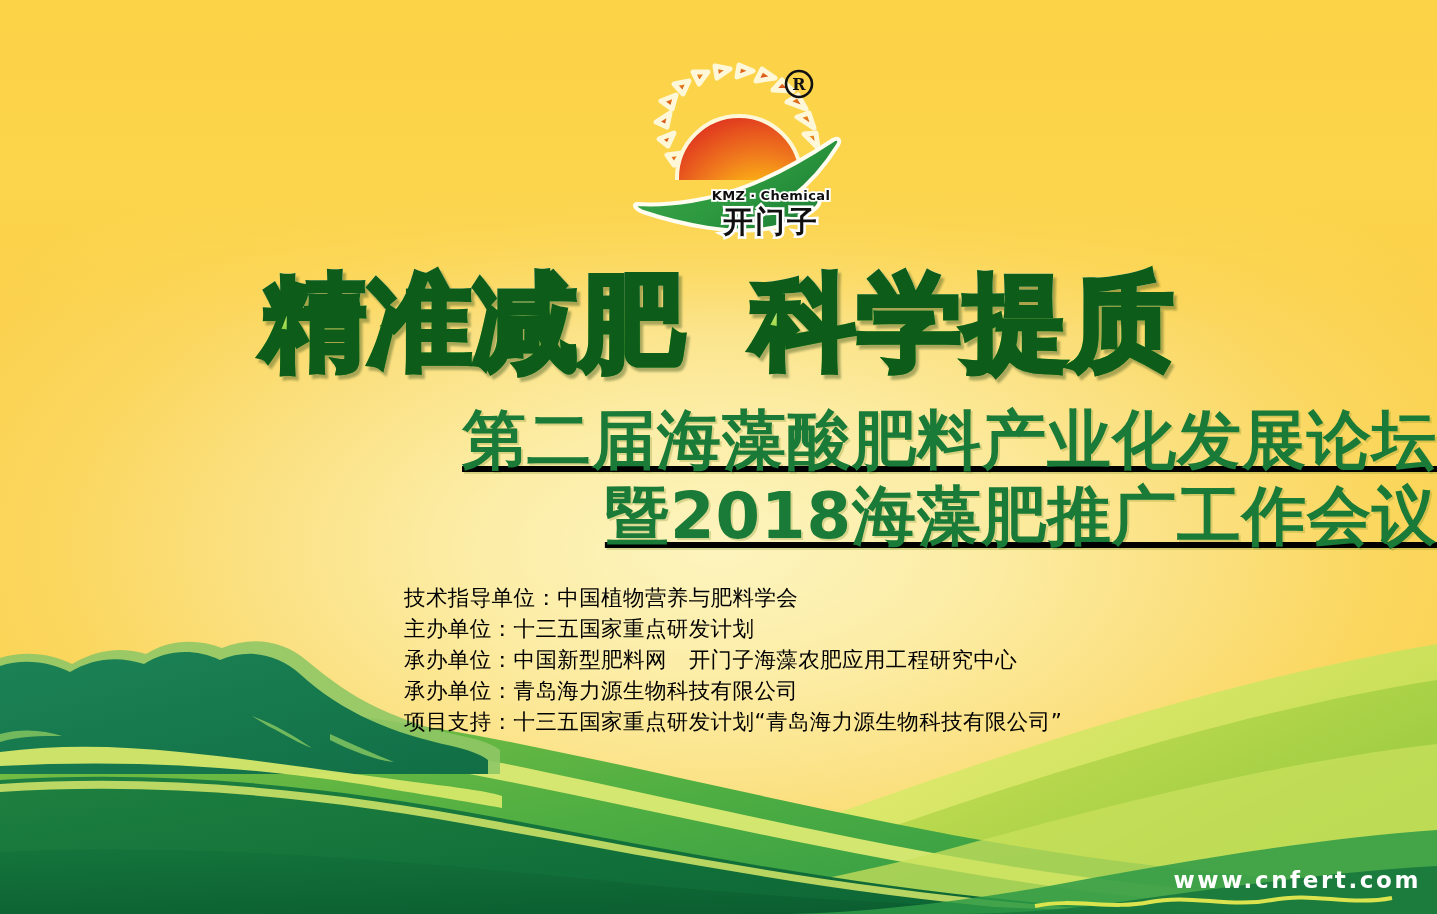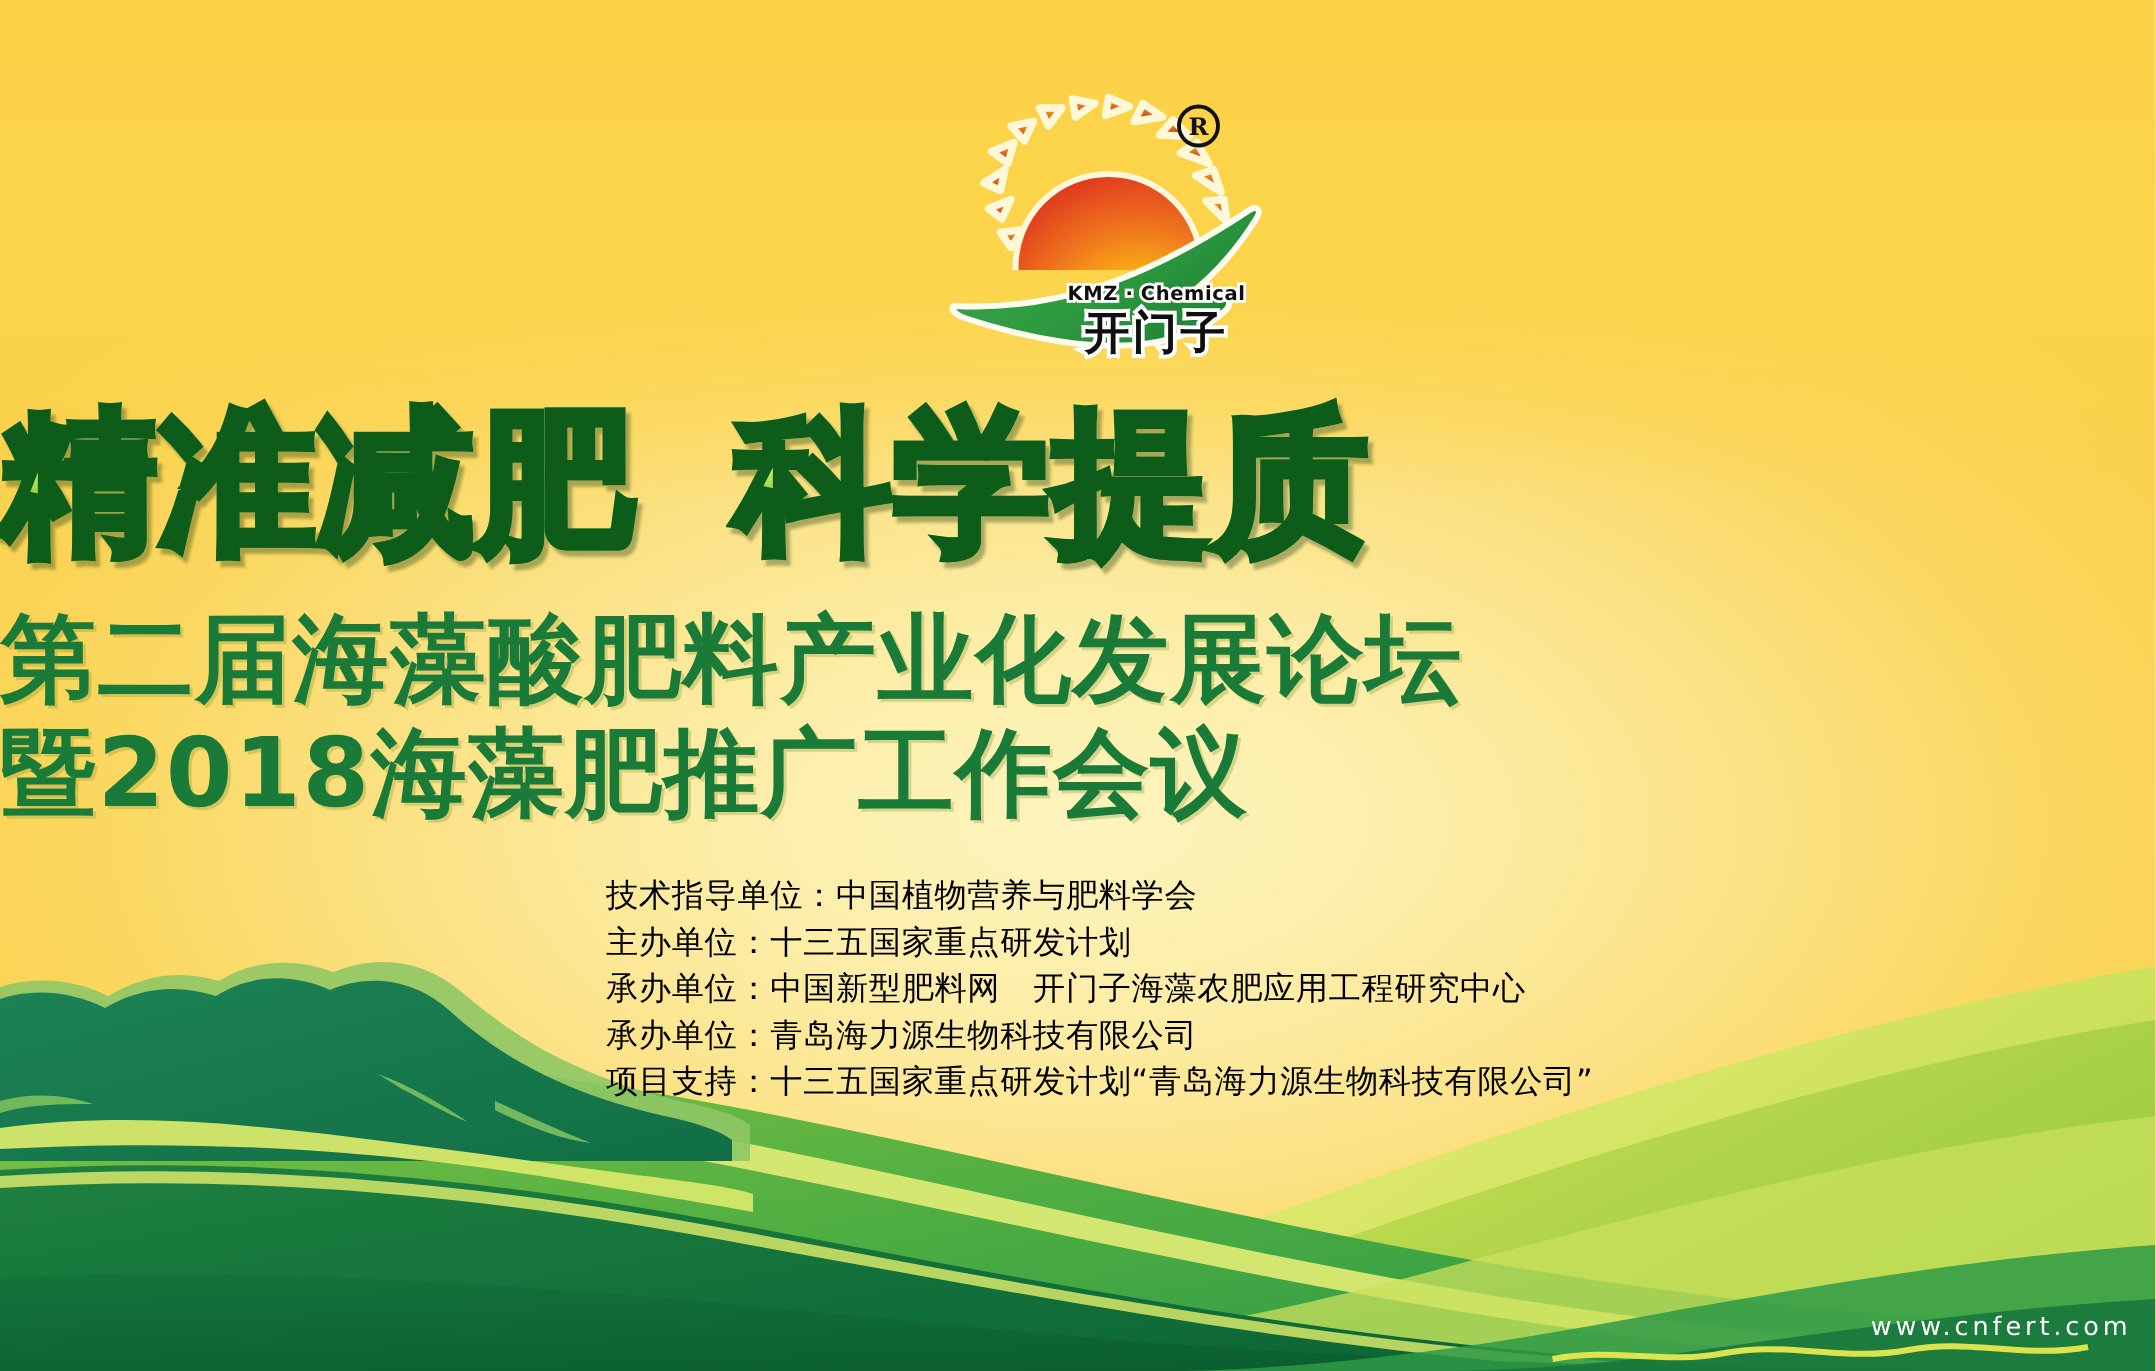--- a/index.html
+++ b/index.html
@@ -42,20 +42,21 @@
     position:absolute;
     left:619px; top:60px;
     width:230px; height:190px;
   }
   .logo svg { display:block; width:100%; height:100%; }
 
   
   .headline {
     position:absolute;
     left:0; right:0; top:268px;
+    text-align:center;
     white-space:nowrap;
     font-family:Liberation Sans, sans-serif;
     font-weight:bold;
     font-size:104px;
     line-height:1.05;
     letter-spacing:2px;
     color:#1f7a2e;
   }
   .headline .seg {
     display:inline-block;
@@ -68,21 +69,22 @@
     -webkit-text-stroke:5px #0d5c1a;
     paint-order:stroke fill;
     filter:drop-shadow(3px 4px 1px rgba(40,70,20,.38));
   }
   .headline .gap { display:inline-block; width:66px; }
 
   
   .title-block {
     position:absolute;
     left:0; right:0; top:404px;
-    text-align:left;
+    text-align:right;
+    text-decoration:underline;
   }
   .title-line {
     font-family:"DejaVu Sans", sans-serif;
     font-weight:bold;
     color:#1a7a38;
     white-space:nowrap;
     text-shadow:2px 2px 0 rgba(120,140,40,.28);
   }
   .title-line-1 { font-size:64px; line-height:1.14; letter-spacing:1px; }
   .title-line-2 { font-size:64px; line-height:1.22; letter-spacing:1px; }
@@ -111,22 +113,22 @@
   }
   .wm-cn {
     font-family:"DejaVu Sans", sans-serif;
     font-weight:bold;
     font-size:25px;
     letter-spacing:1px;
     line-height:1.15;
   }
   .wm-url {
     font-family:"DejaVu Sans", sans-serif;
-    font-weight:normal;
-    font-size:17px;
+    font-weight:bold;
+    font-size:23px;
     letter-spacing:2.6px;
     line-height:1.3;
   }
 </style>
 </head>
 <body>
 
 <div class="banner">
 
   <div class="bg-base"></div>

